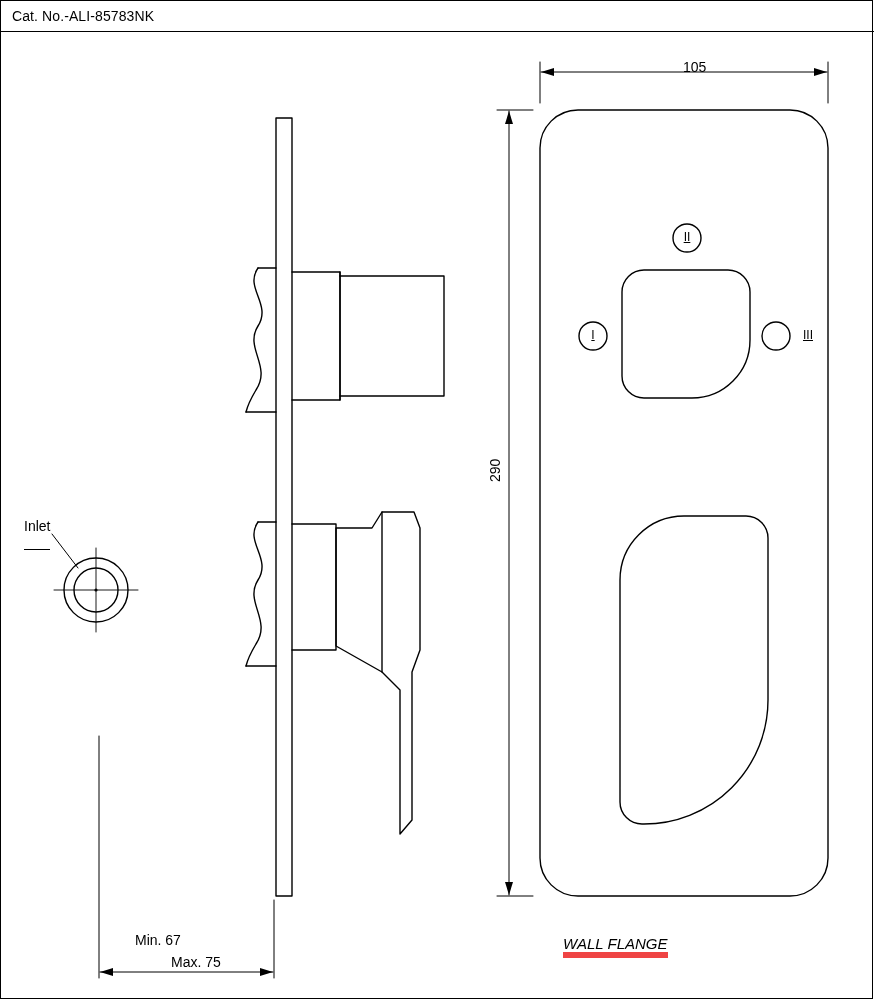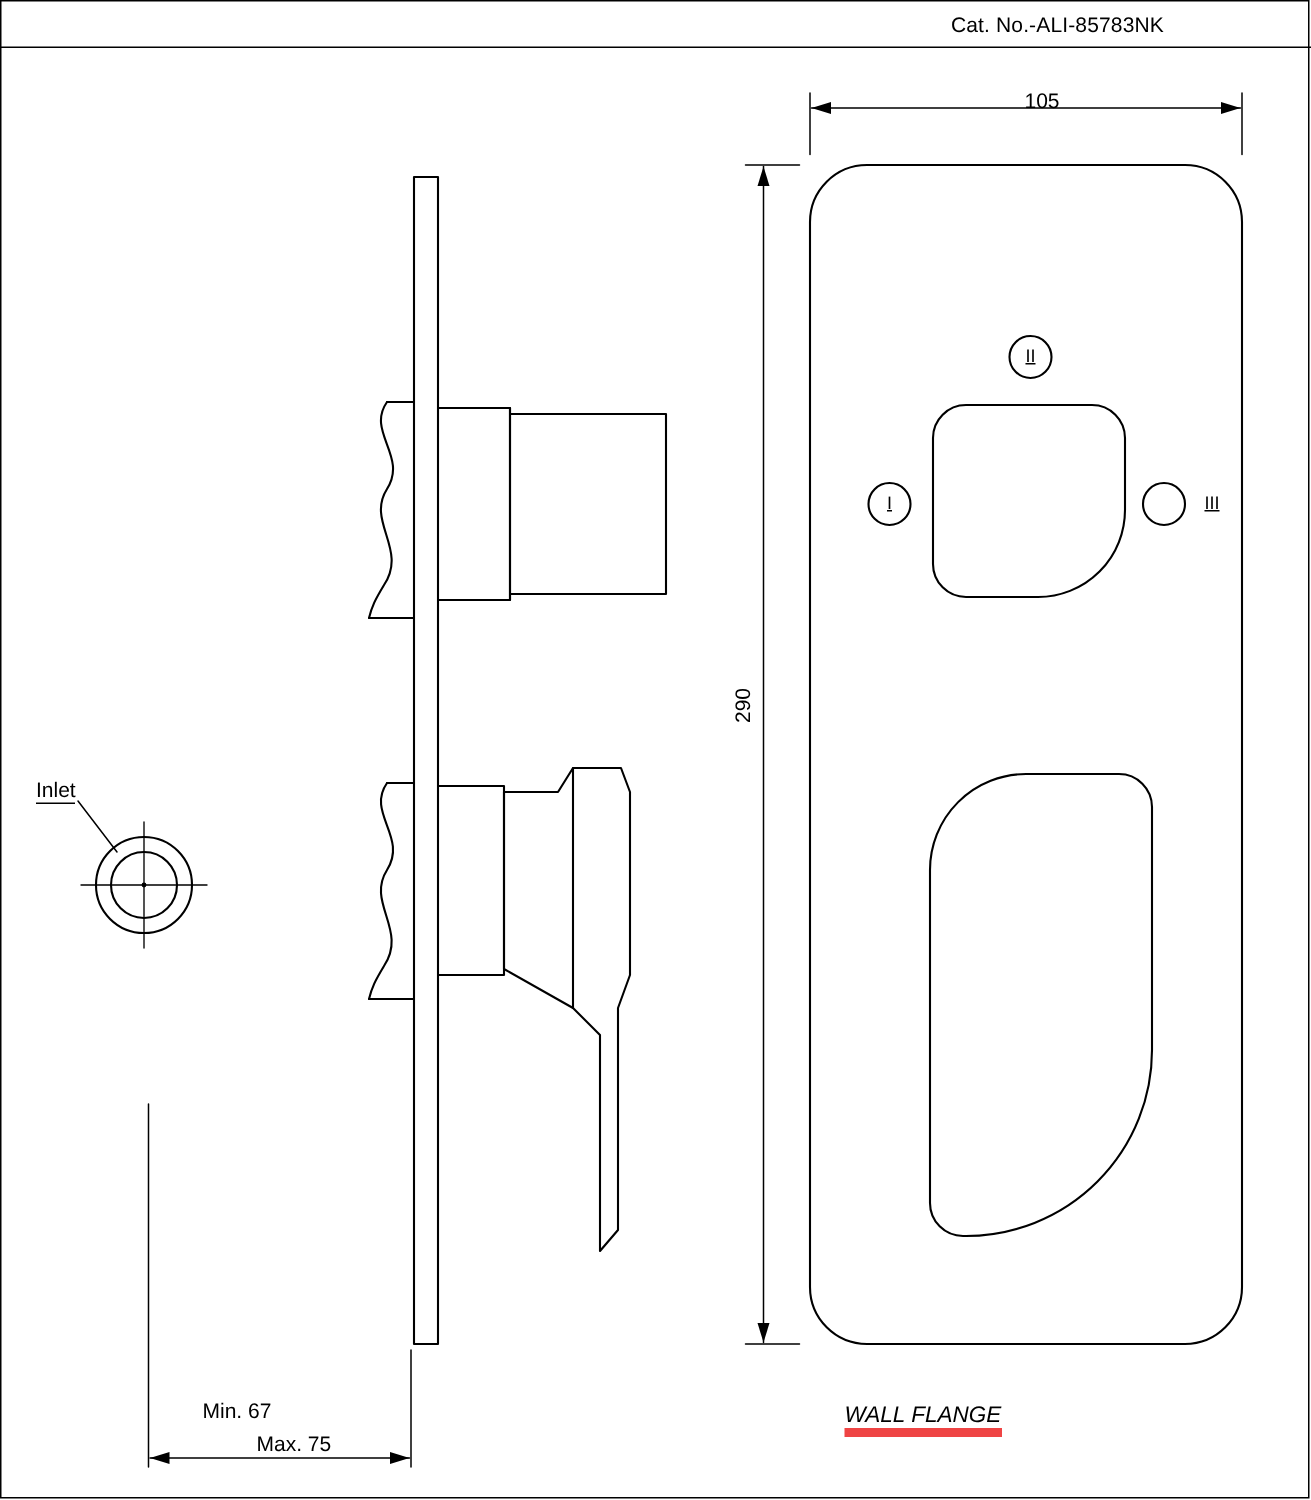--- a/index.html
+++ b/index.html
@@ -33,23 +33,24 @@
     top: 31px;
     width: 874px;
     height: 1px;
     background: #000000;
   }
   .cat-no {
     position: absolute;
     left: 0;
     top: 8px;
     width: 776px;
-    text-align: right;
+    text-align: left;
     font-size: 14px;
     letter-spacing: 0.1px;
+    padding-left: 12px;
   }
   svg.draw {
     position: absolute;
     left: 0;
     top: 0;
     width: 874px;
     height: 1000px;
   }
   .lbl {
     position: absolute;
@@ -65,21 +66,21 @@
   }
   .lbl-inlet { left: 24px; top: 518px; }
   .lbl-min { left: 135px; top: 932px; }
   .lbl-max { left: 135px; top: 954px; margin-left: 36px; }
   .lbl-flange {
     left: 563px;
     top: 935px;
     font-size: 15px;
   }
   .lbl-flange span { border-bottom: 6px solid #ef4444; padding-bottom: 0; font-style: italic; }
-  .lbl-inlet span { border-bottom: 1px solid #000; padding-bottom: 1px; }
+  .lbl-inlet span { border-bottom: 1px solid #000; padding-bottom: 15px; }
   .roman {
     position: absolute;
     font-size: 12px;
     text-align: center;
     width: 24px;
     text-decoration: underline;
   }
   .roman-1 { left: 581px; top: 328px; }
   .roman-2 { left: 675px; top: 230px; }
   .roman-3 { left: 796px; top: 328px; }

